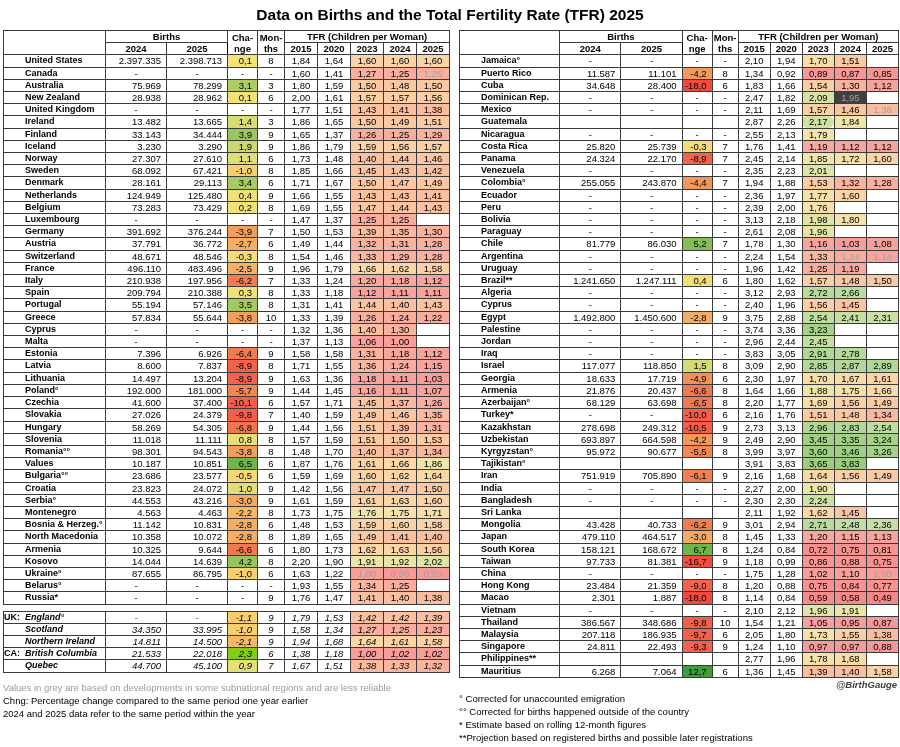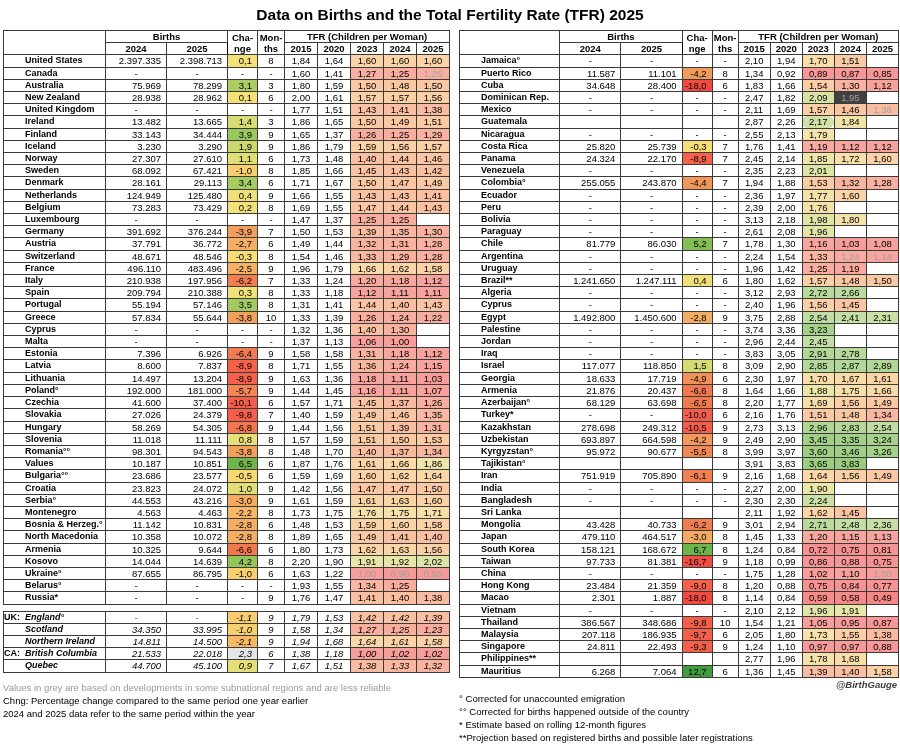--- a/index.html
+++ b/index.html
@@ -658,21 +658,21 @@
               <td class="bL ctr">1,94</td>
               <td class="ctr">1,68</td>
               <td class="ctr" style="background-color: rgb(250, 215, 167);">1,64</td>
               <td class="ctr" style="background-color: rgb(251, 212, 166);">1,61</td>
               <td class="ctr" style="background-color: rgb(251, 209, 165);">1,58</td>
             </tr>
             <tr class="ital">
               <td class="name"><span class="pre">CA:</span>British Columbia</td>
               <td class="bL num">21.533</td>
               <td class="num">22.018</td>
-              <td class="bL num" style="background-color: #e5e5e5; margin-top: 48px;">2,3</td>
+              <td class="bL num" style="background-color: #84cc16; margin-top: 48px;">2,3</td>
               <td class="bL ctr">6</td>
               <td class="bL ctr">1,38</td>
               <td class="ctr">1,18</td>
               <td class="ctr" style="background-color: rgb(247, 157, 154);">1,00</td>
               <td class="ctr" style="background-color: rgb(247, 158, 155);">1,02</td>
               <td class="ctr" style="background-color: rgb(247, 158, 155);">1,02</td>
             </tr>
             <tr class="ital">
               <td class="name">Quebec</td>
               <td class="bL num">44.700</td>

